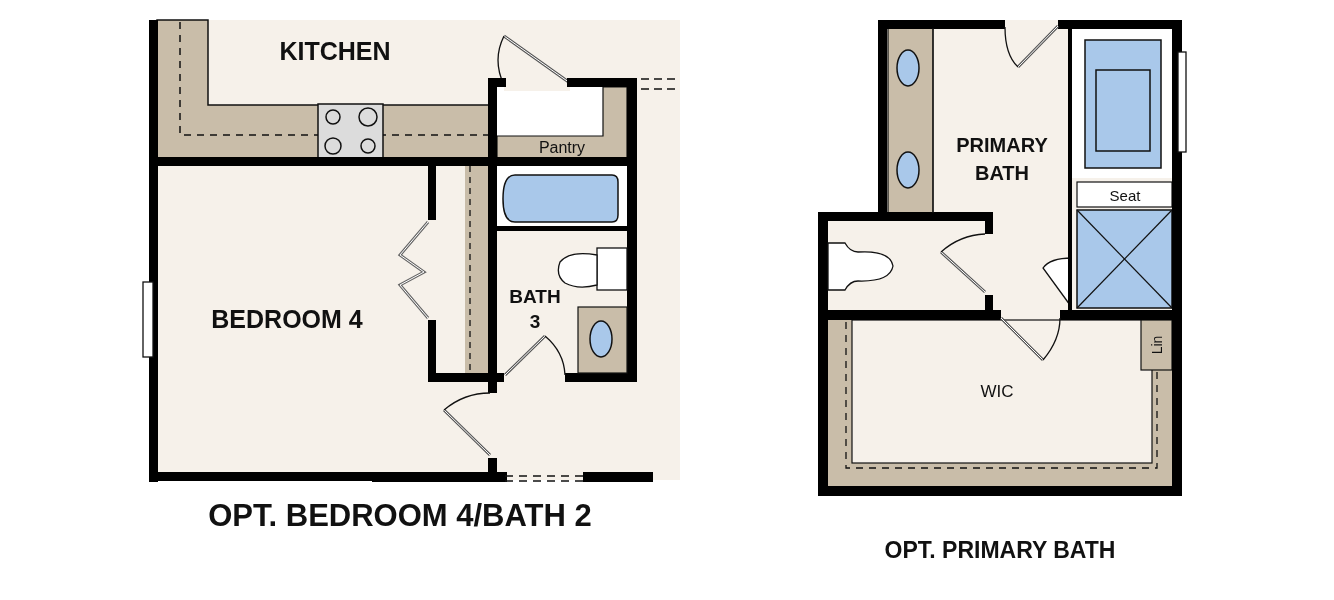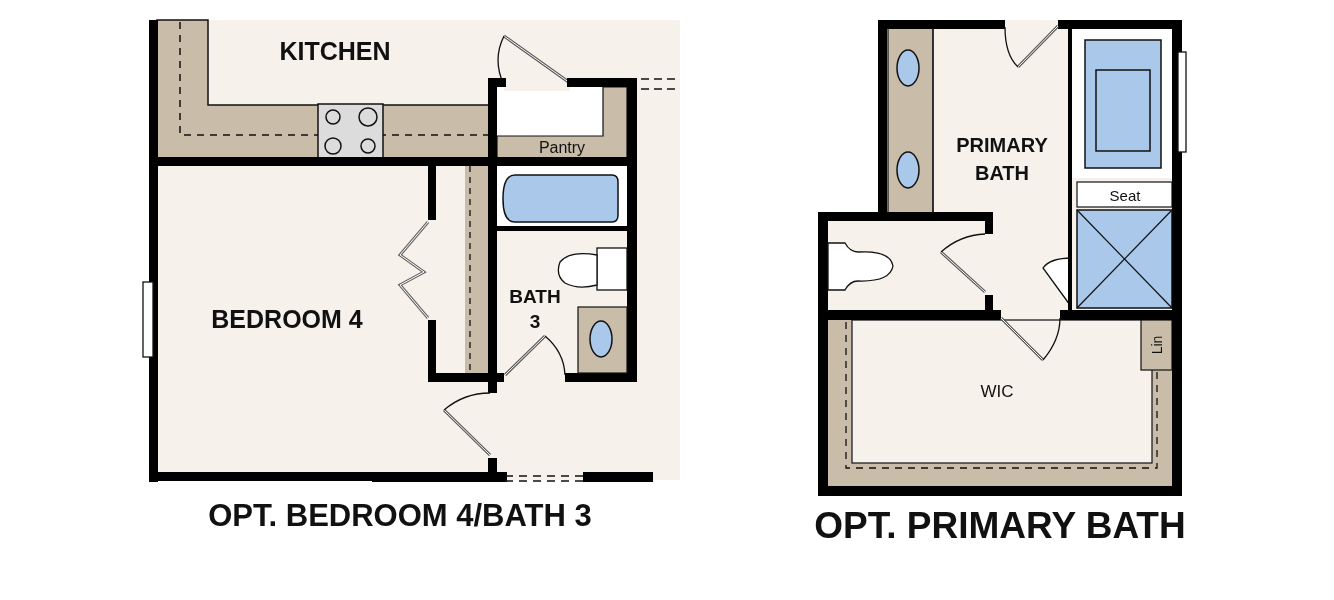--- a/index.html
+++ b/index.html
@@ -175,16 +175,16 @@
       <line x1="1001" y1="318" x2="1043" y2="360" stroke="#fff" stroke-width="1"></line>
       <path d="M1043 360 Q1060 340 1060 318" fill="none" stroke="#111" stroke-width="1.3"></path>
     </g>
 
     <text class="lbl b" x="1002" y="152" font-size="20" text-anchor="middle">PRIMARY</text>
     <text class="lbl b" x="1002" y="180" font-size="20" text-anchor="middle">BATH</text>
     <text class="lbl" x="997" y="397" font-size="17" text-anchor="middle" fill="#222">WIC</text>
   </g>
 </svg>
 
-<div class="caption" style="left:150px;top:498px;width:500px;font-size:31px;">OPT. BEDROOM 4/BATH 3</div>
-<div class="caption" style="left:800px;top:508px;width:400px;font-size:37px;line-height:36px;">
+<div class="caption" style="left:150px;top:498px;width:500px;font-size:31px;">OPT. BEDROOM 4/BATH 2</div>
+<div class="caption" style="left:800px;top:532px;width:400px;font-size:23px;line-height:36px;">
   <div>OPT. PRIMARY BATH</div>
 </div>
 
 </body></html>

